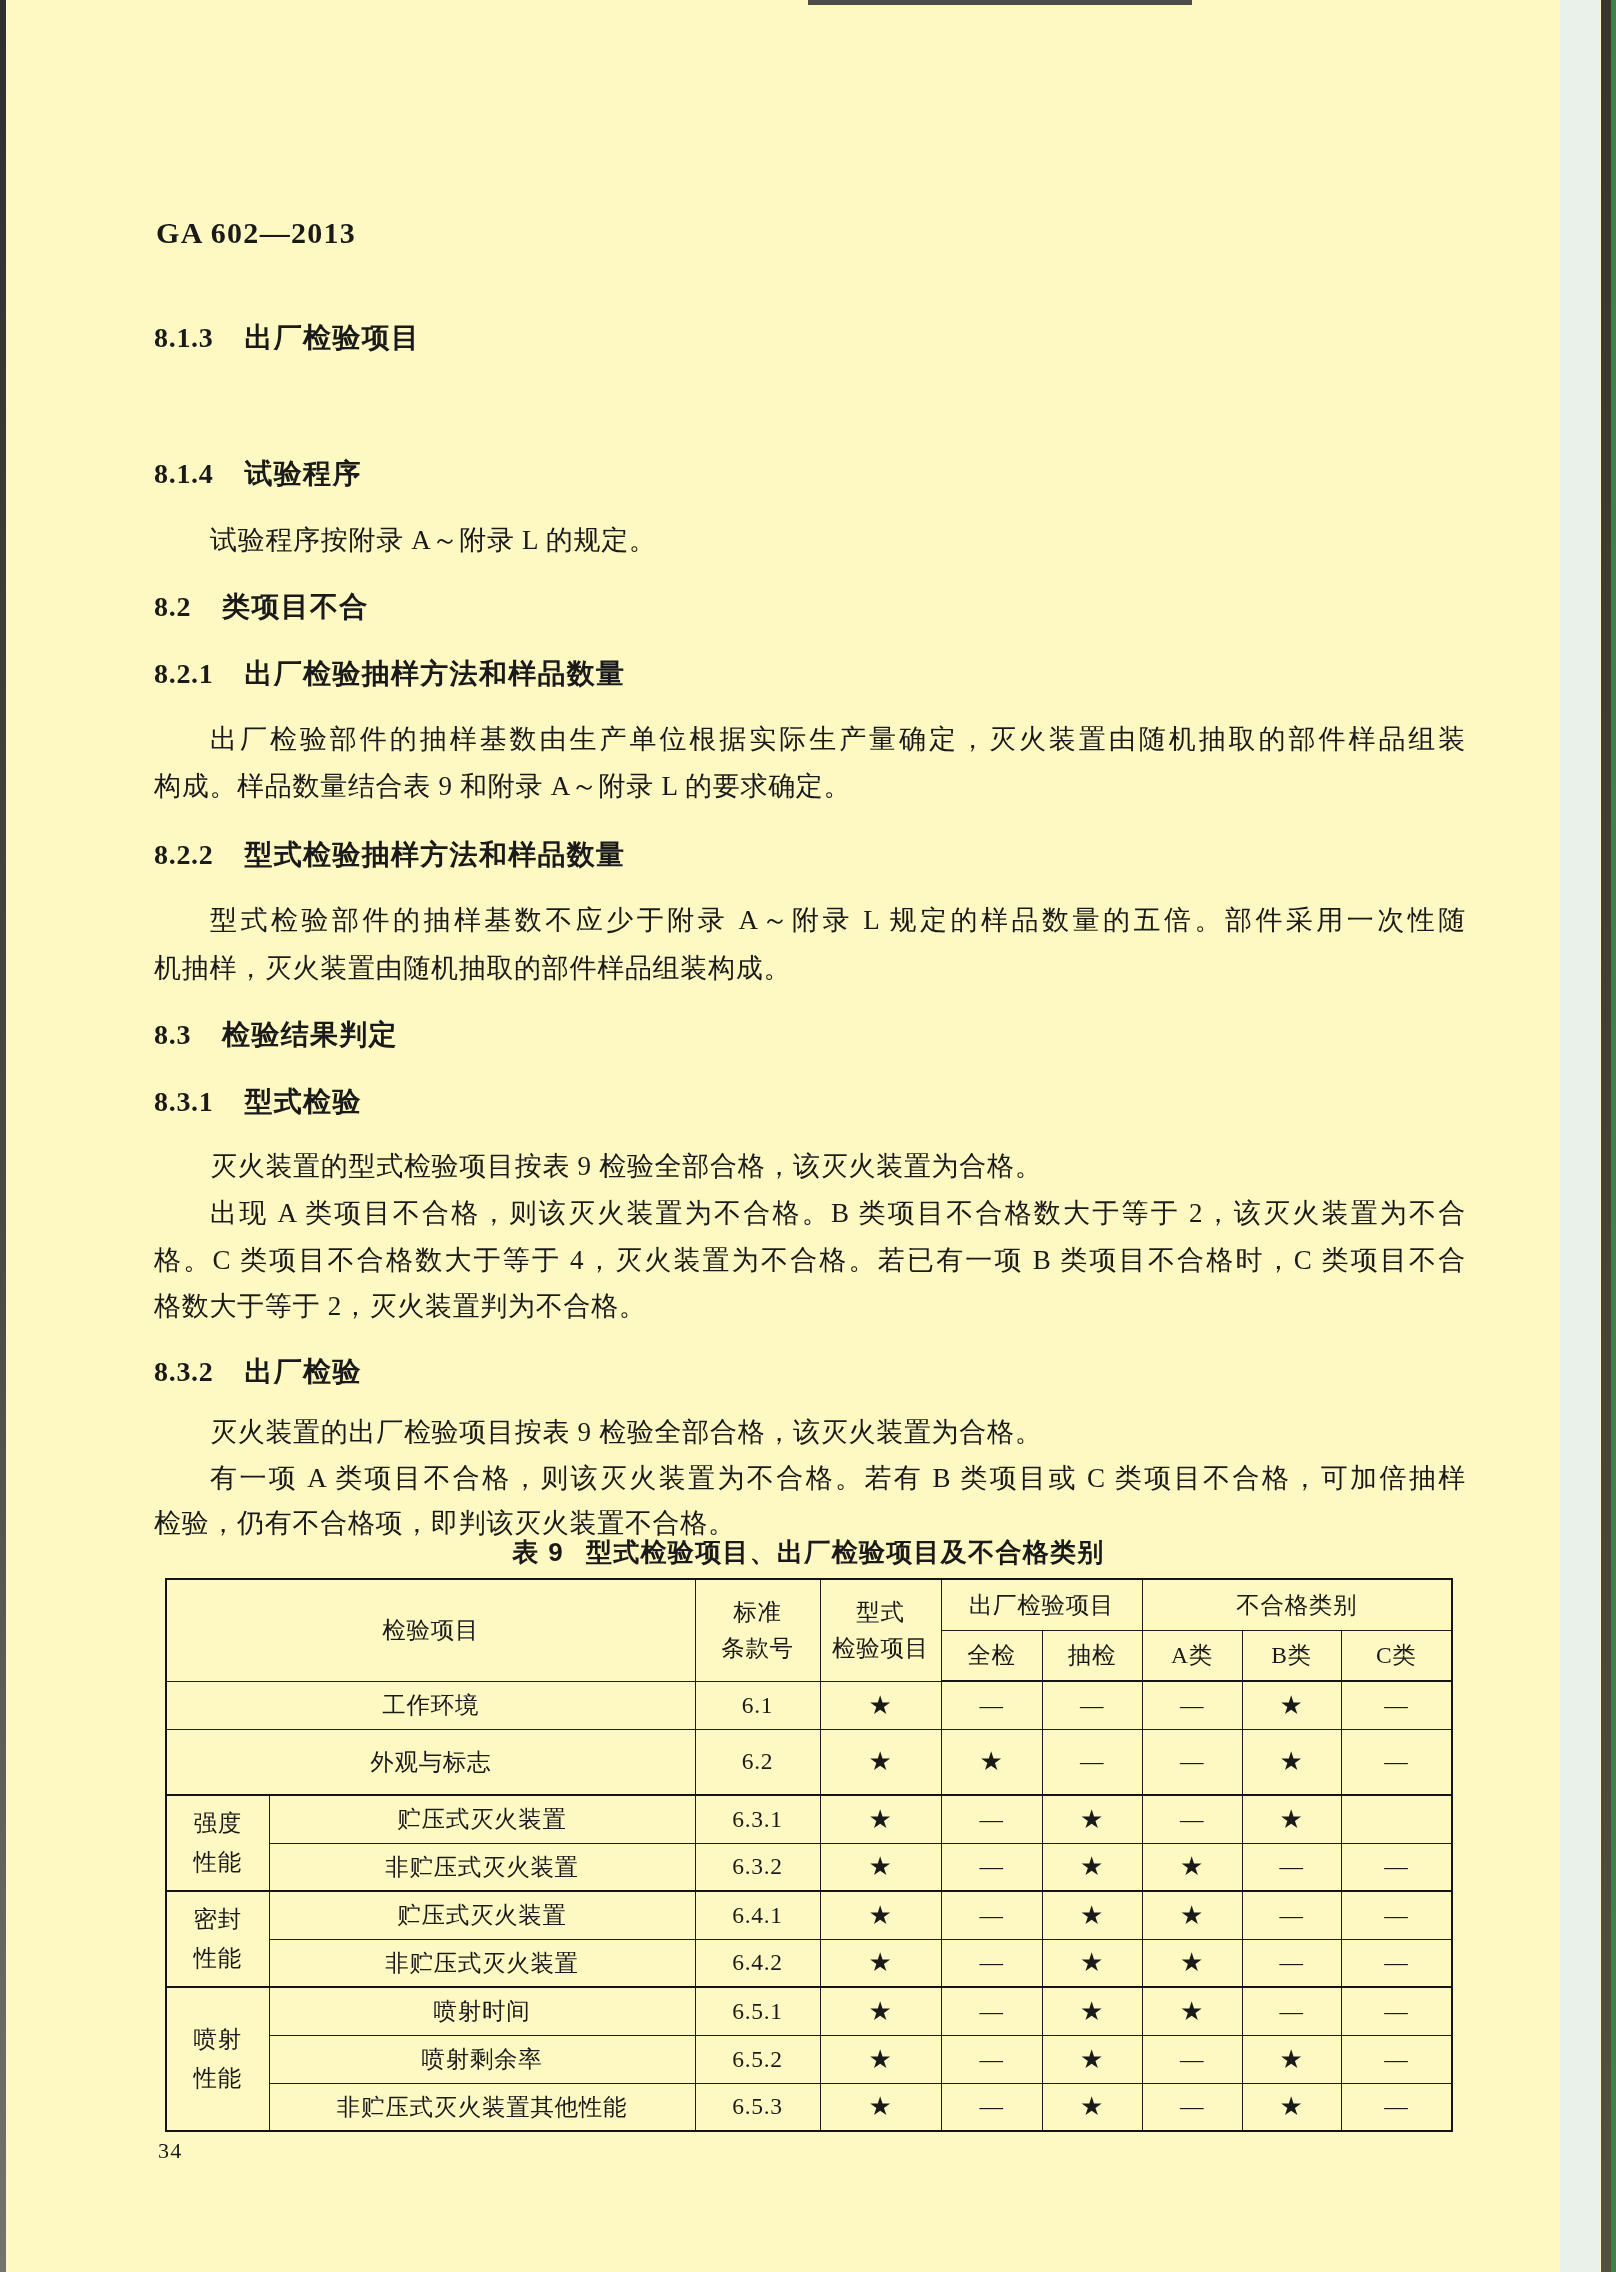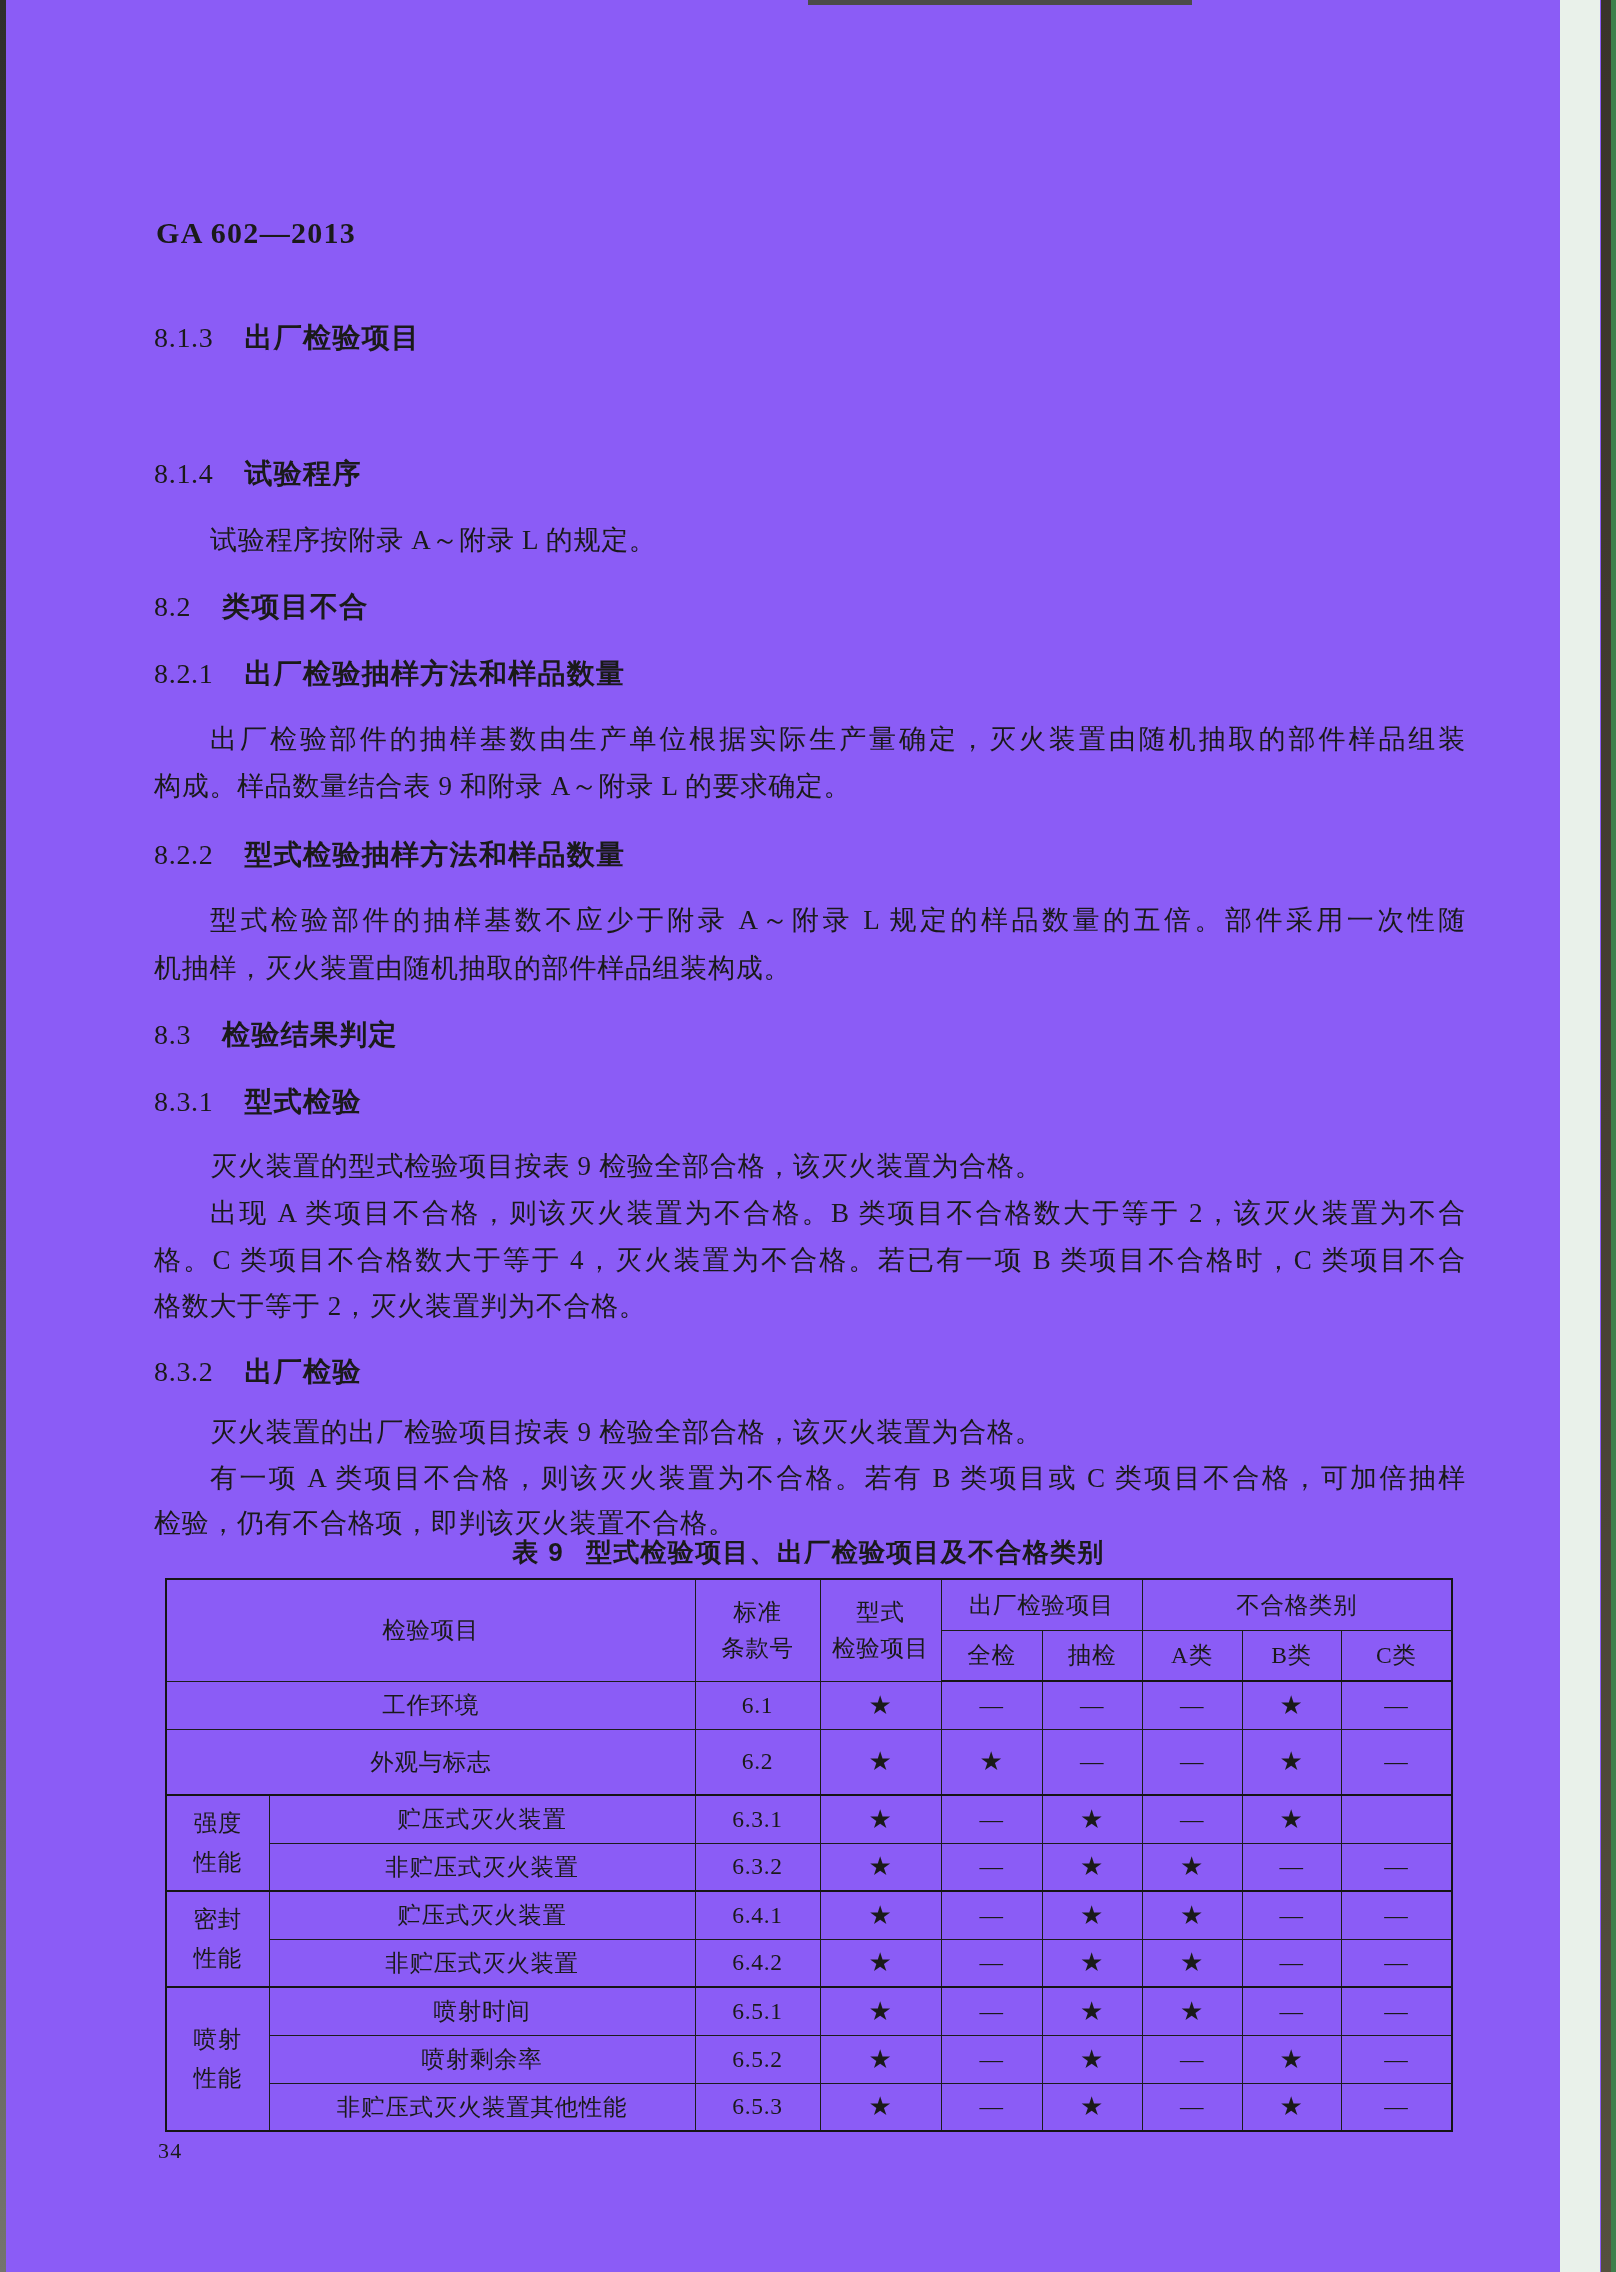--- a/index.html
+++ b/index.html
@@ -1,20 +1,20 @@
 <!DOCTYPE html>
 <html style="font-size:10.4px"><head>
 <meta charset="utf-8">
 <style>
   html,body{margin:0;padding:0;}
   body{background:#d8d8d4;}
   #canvas{
     position:relative;
     width:1616px;height:2273px;
-    background:#8b5cf6;
+    background:#fef9c3;
     overflow:hidden;
     font-family:"Liberation Serif", serif;
     color:#1a1a1a;
   }
   
   .edge-left{position:absolute;left:0;top:0;width:5.9px;height:100%;
     background:linear-gradient(180deg,#2f2f2d 0%,#4a4a46 55%,#74746e 100%);}
   .edge-top{position:absolute;left:808px;top:0;width:384px;height:4.6px;background:#4b4b49;}
   .edge-right-light{position:absolute;left:1560px;top:0;width:40px;height:100%;background:#e9f1ea;}
   .edge-right-dark{position:absolute;left:1601px;top:0;width:10.4px;height:100%;
@@ -25,21 +25,21 @@
     position:absolute;left:156px;top:216px;
     font-family:"Liberation Serif", serif;
     font-weight:700;font-size:30px;letter-spacing:1.3px;
   }
   .hline{
     position:absolute;left:154px;height:34px;
     font-family:"Liberation Sans", sans-serif;
     font-weight:700;font-size:28px;letter-spacing:1.3px;
     white-space:nowrap;
   }
-  .hline .num{font-family:"Liberation Serif", serif;font-weight:400;margin-right:31px;letter-spacing:0.7px;}
+  .hline .num{font-family:"Liberation Serif", serif;font-weight:700;margin-right:31px;letter-spacing:0.7px;}
   .bline{
     position:absolute;left:154px;width:1312px;
     font-size:27px;line-height:34px;letter-spacing:0.7px;
     white-space:nowrap;
   }
   .bline.ind{padding-left:56px;width:1256px;}
   .bline.full{white-space:normal;text-align:justify;text-align-last:justify;}
   .tbl-title{
     position:absolute;left:165px;top:1535px;width:1287px;
     text-align:center;

